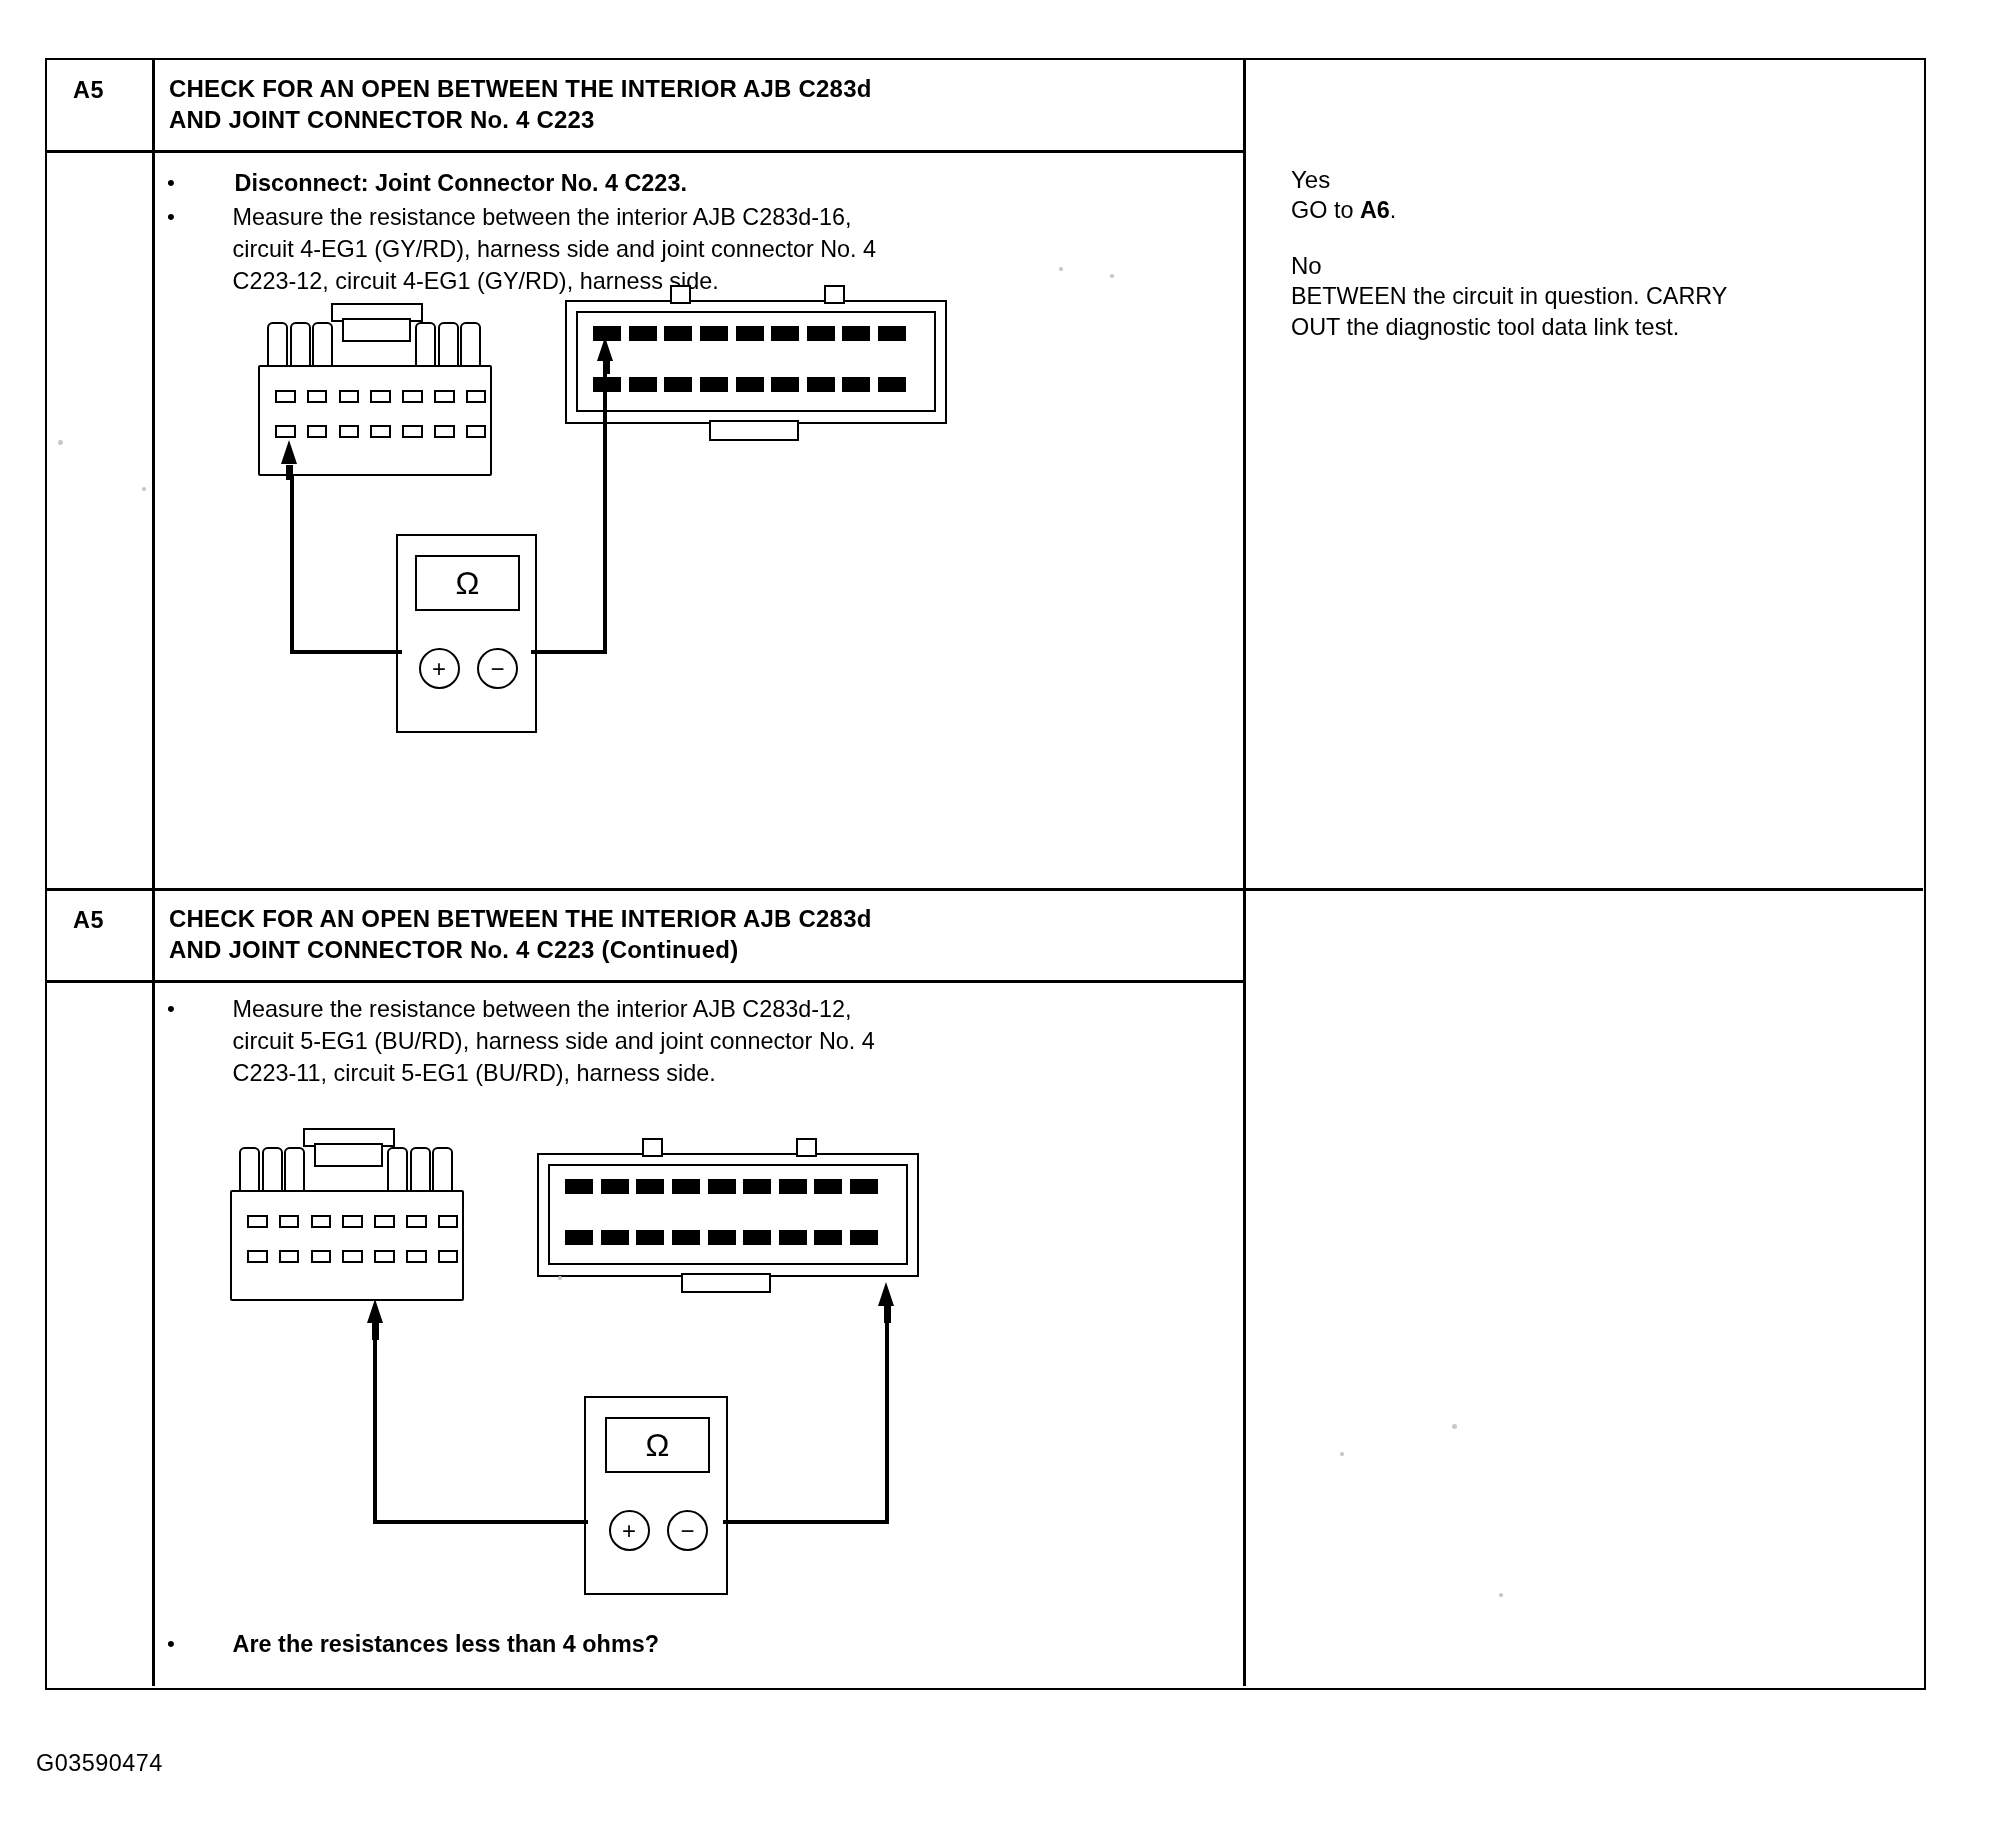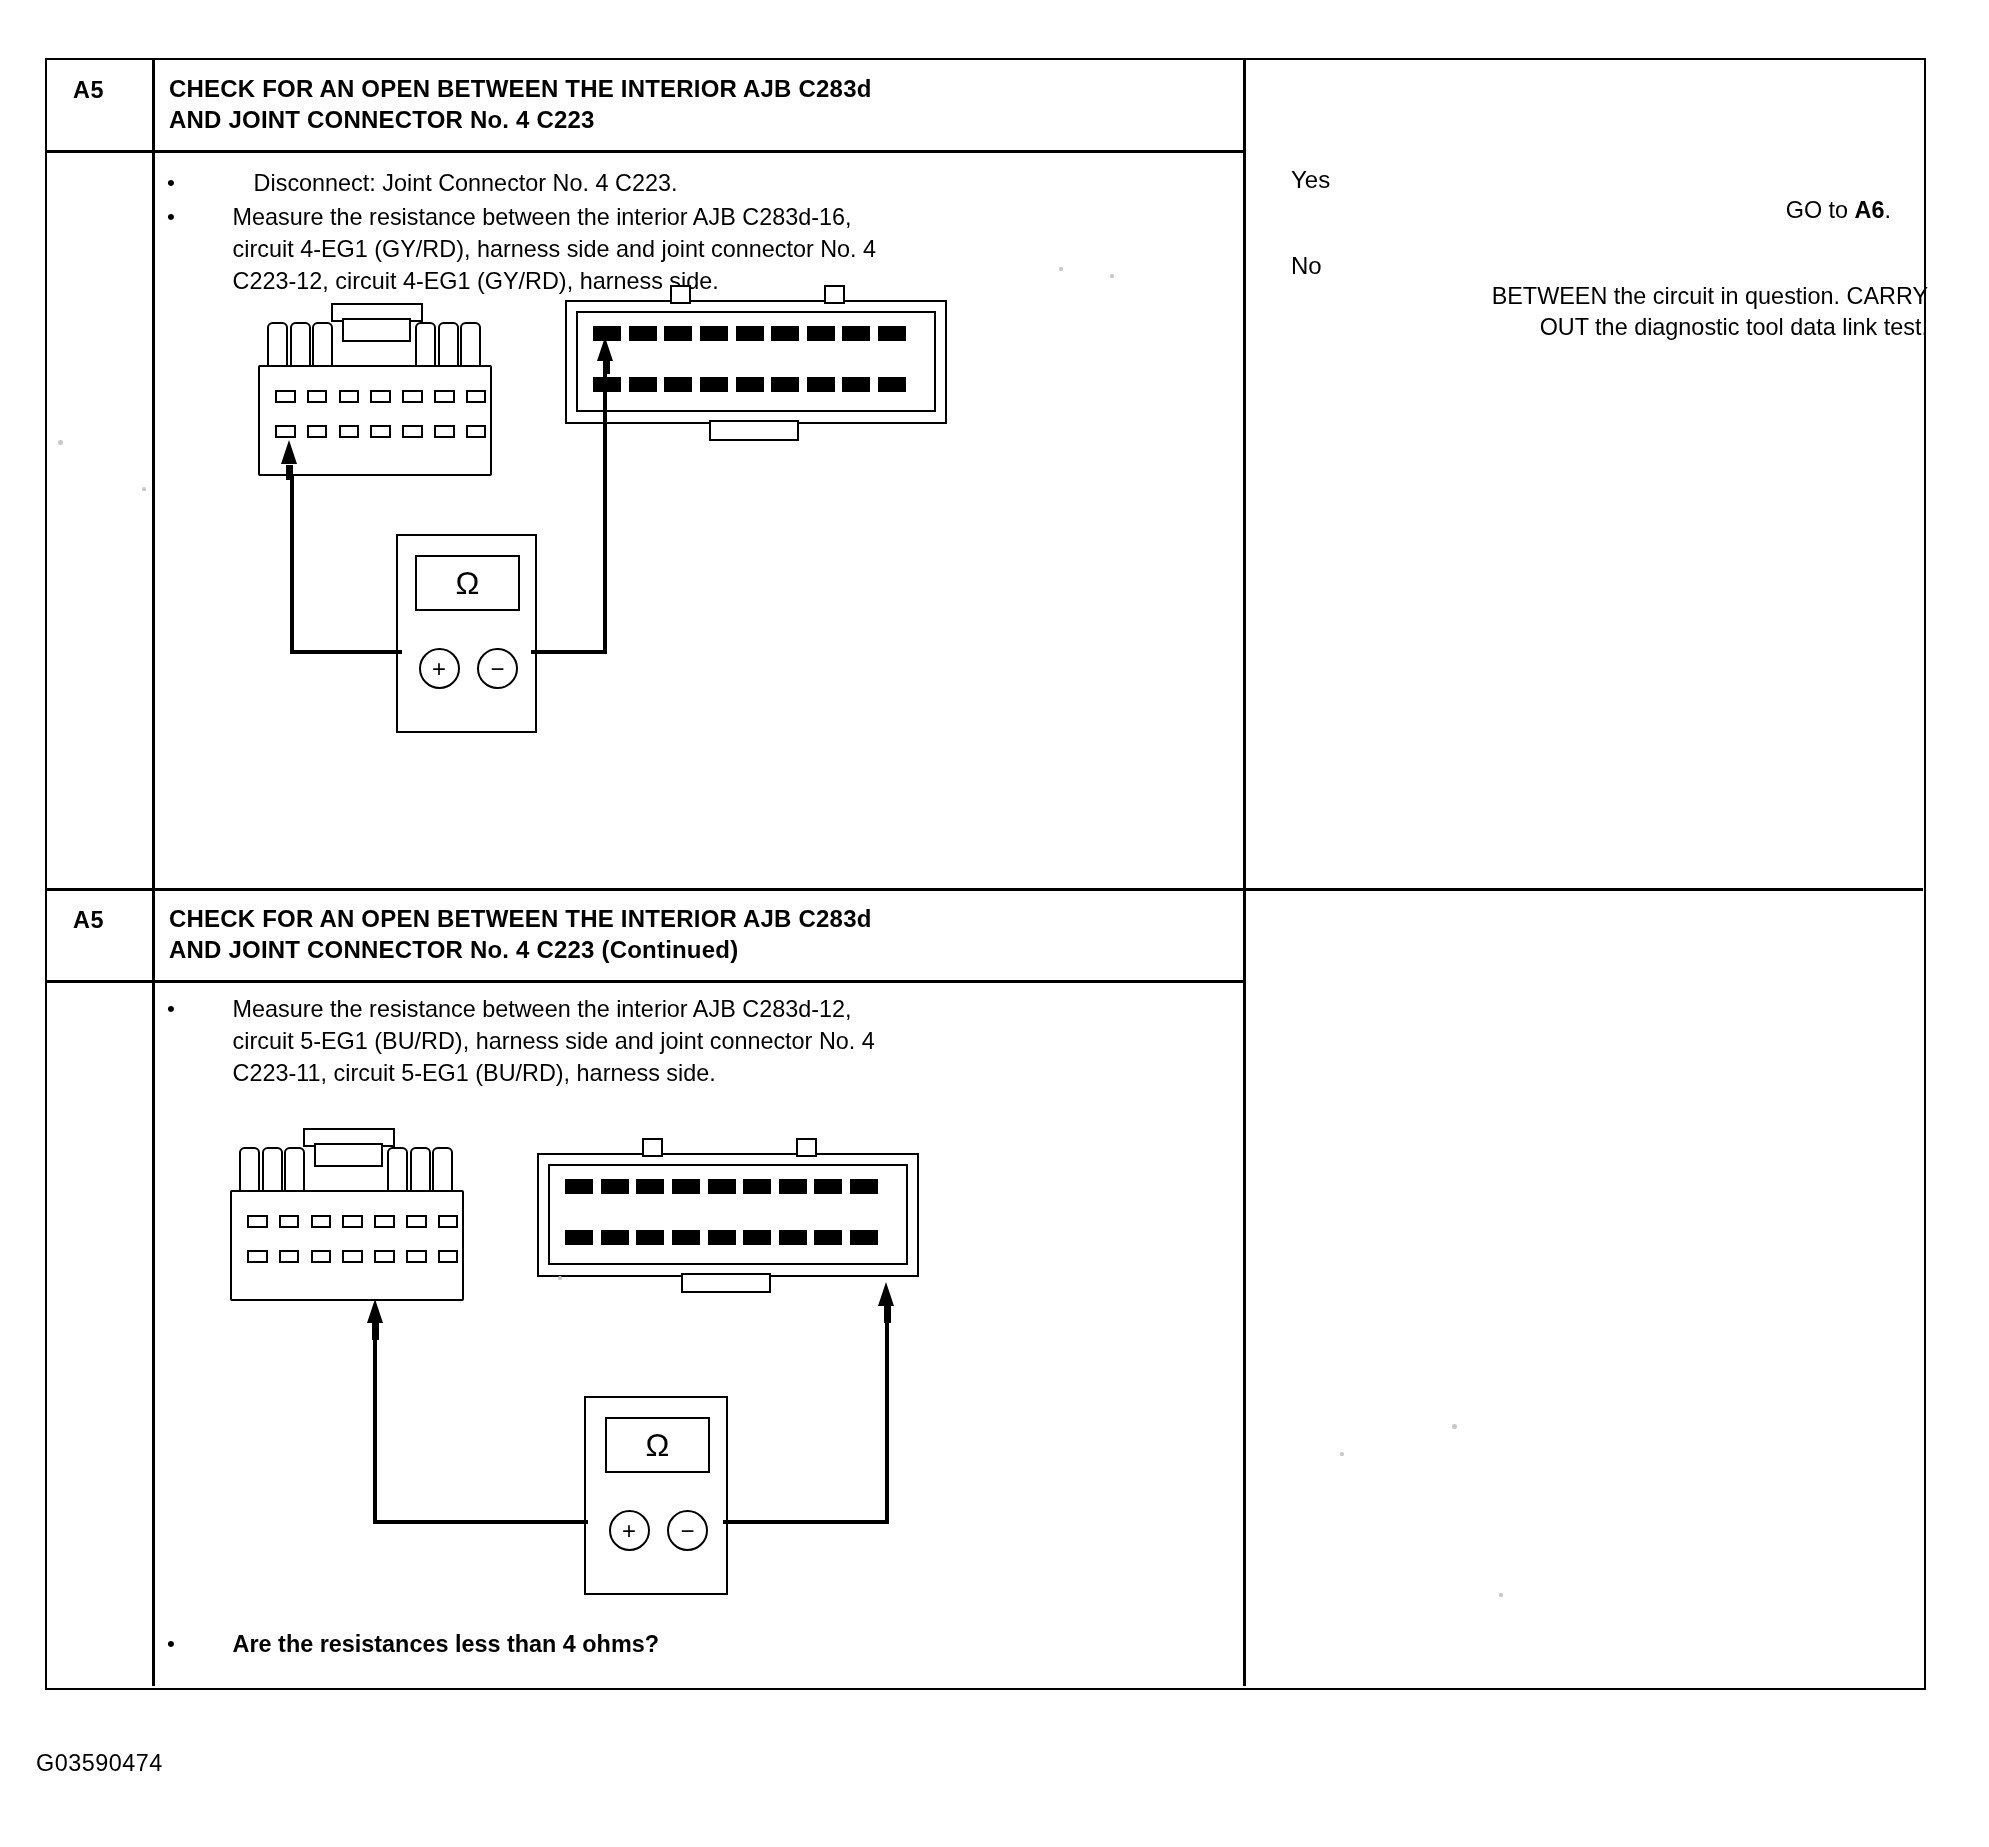--- a/index.html
+++ b/index.html
@@ -93,21 +93,20 @@
   }
   .answer-label {
     font-weight: normal;
     font-size: 24px;
     line-height: 30px;
   }
   .answer-text {
     font-size: 23.4px;
     line-height: 31px;
     white-space: pre-line;
-    text-align: right;
   }
   .answer-text b { font-weight: bold; }
 
   
   .fig { position: absolute; }
   .conn-left-body {
     position: absolute;
     border: 2.8px solid #000;
     box-sizing: border-box;
     background: #fff;
@@ -236,21 +235,21 @@
     <div class="v-line" style="left:105px; height:1626px;"></div>
     <div class="v-line" style="left:1196px; height:1626px;"></div>
   </div>
 
   <div class="step-id" style="left:73px; top:77px;">A5</div>
   <div class="step-title" style="left:169px; top:73px; width:993px;">CHECK FOR AN OPEN BETWEEN THE INTERIOR AJB C283d
 AND JOINT CONNECTOR No. 4 C223</div>
 
   <div class="bullet-row" style="left:167px; top:167px; width:993px;">
     <div class="bullet-dot">•</div>
-    <div class="bullet-text" style="margin-left:66px;">Disconnect: Joint Connector No. 4 C223.</div>
+    <div class="bullet-text" style="margin-left:47px;font-weight:bold;">Disconnect: Joint Connector No. 4 C223.</div>
   </div>
   <div class="bullet-row" style="left:167px; top:201px; width:1012px;">
     <div class="bullet-dot">•</div>
     <div class="bullet-text" style="margin-left:45px;">Measure the resistance between the interior AJB C283d-16,
 circuit 4-EG1 (GY/RD), harness side and joint connector No. 4
 C223-12, circuit 4-EG1 (GY/RD), harness side.</div>
   </div>
 
   <div class="answer-block" style="left:1291px; top:165px; width:600px;">
     <div class="answer-label">Yes</div>

